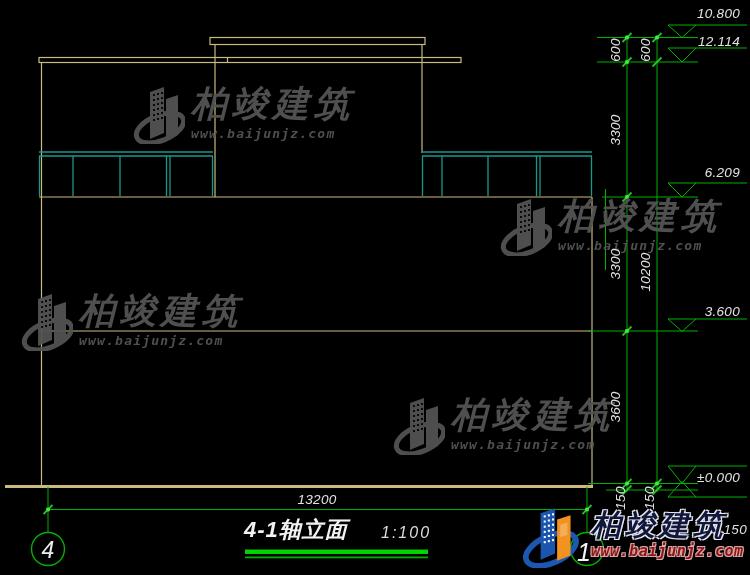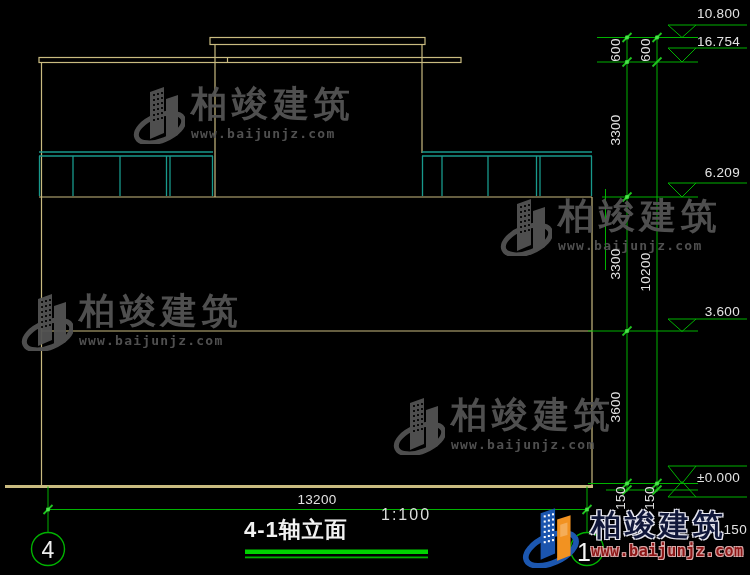--- a/index.html
+++ b/index.html
@@ -1,17 +1,17 @@
 <!DOCTYPE html>
 <html><head>
 <meta charset="utf-8">
 <style>
   html,body{margin:0;padding:0;background:#000;}
   #stage{position:relative;width:750px;height:575px;background:#000;overflow:hidden;
-         font-family:"Liberation Sans",sans-serif;}
+         font-family:"Liberation Sans",sans-serif;font-style:italic;}
   #draw{position:absolute;left:0;top:0;z-index:1;}
   .txt{position:absolute;color:#E2E2E2;font-size:13.5px;line-height:1;white-space:nowrap;z-index:5;
        letter-spacing:.3px;}
   .lvl{text-align:right;}
   .vdim{transform:translate(-50%,-50%) rotate(-90deg);}
   .cdim{transform:translate(-50%,-50%);text-align:right;}
   .axis-num{transform:translate(-50%,-50%);font-size:23px;color:#EDEDED;}
   .title{font-size:22px;font-weight:bold;letter-spacing:1px;color:#F2F2F2;}
   .scale{font-size:16px;letter-spacing:2px;color:#DDD;}
   
@@ -153,21 +153,21 @@
         <rect x="655.2" y="481.7" width="3.6" height="3.6"></rect>
       <rect x="46.2" y="507.7" width="3.6" height="3.6"></rect>
         <rect x="585.2" y="507.7" width="3.6" height="3.6"></rect>
     </g>
 
     <rect x="245" y="549.5" width="183" height="4.5" fill="#00D300"></rect>
     <rect x="245" y="556.5" width="183" height="1.8" fill="#00B200"></rect>
   </svg>
 
   <span class="txt lvl" style="right:10px;top:7px;">10.800</span>
-  <span class="txt lvl" style="right:10px;top:35px;">16.754</span>
+  <span class="txt lvl" style="right:10px;top:35px;">12.114</span>
   <span class="txt lvl" style="right:10px;top:166px;">6.209</span>
   <span class="txt lvl" style="right:10px;top:305px;">3.600</span>
   <span class="txt lvl" style="right:10px;top:449px;margin-top:22px;">±0.000</span>
   <span class="txt lvl" style="right:3px;top:523px;">-0.150</span>
 
   <span class="txt vdim" style="left:616px;top:50px;">600</span>
   <span class="txt vdim" style="left:616px;top:130px;">3300</span>
   <span class="txt vdim" style="left:616px;top:264px;">3300</span>
   <span class="txt vdim" style="left:616px;top:407px;">3600</span>
   <span class="txt vdim" style="left:621px;top:498px;">150</span>
@@ -175,21 +175,21 @@
   <span class="txt vdim" style="left:646px;top:50px;">600</span>
   <span class="txt vdim" style="left:646px;top:272px;">10200</span>
   <span class="txt vdim" style="left:650px;top:498px;">150</span>
 
   <span class="txt cdim" style="left:317px;top:500px;">13200</span>
 
   <span class="txt axis-num" style="left:48px;top:550px;">4</span>
   <span class="txt axis-num axis1" style="left:584px;top:552px;">1</span>
 
   <span class="txt title" style="left:244px;top:519px;">4-1轴立面</span>
-  <span class="txt scale" style="left:381px;top:507px;">1:100</span>
+  <span class="txt scale" style="left:381px;top:525px;">1:100</span>
 
   <div class="wm" style="left:133px;top:84px;">
     <svg width="52" height="60" viewBox="0 0 50 60">
         <use href="#wm-icon-shape"></use>
       </svg>
     <div class="wm-text">
       <div class="wm-name">柏竣建筑</div>
       <div class="wm-url">www.baijunjz.com</div>
     </div>
   </div>

